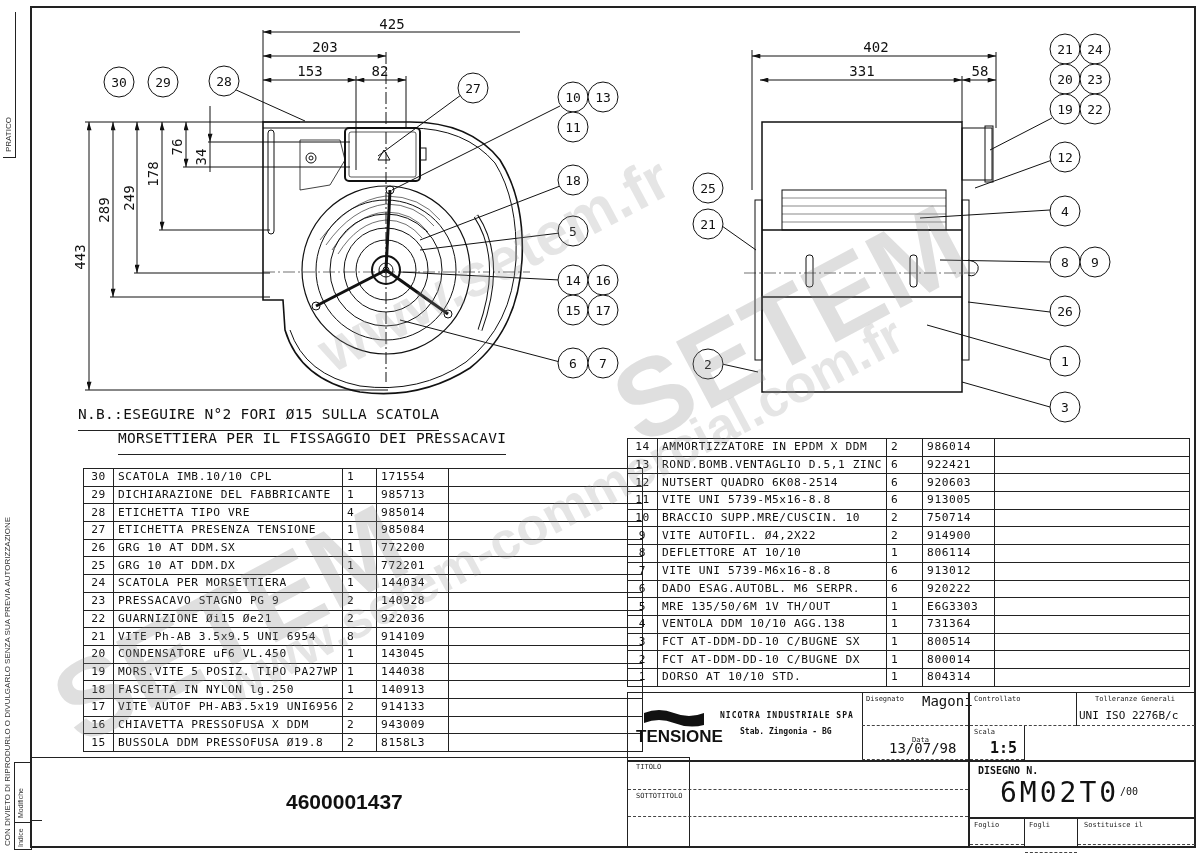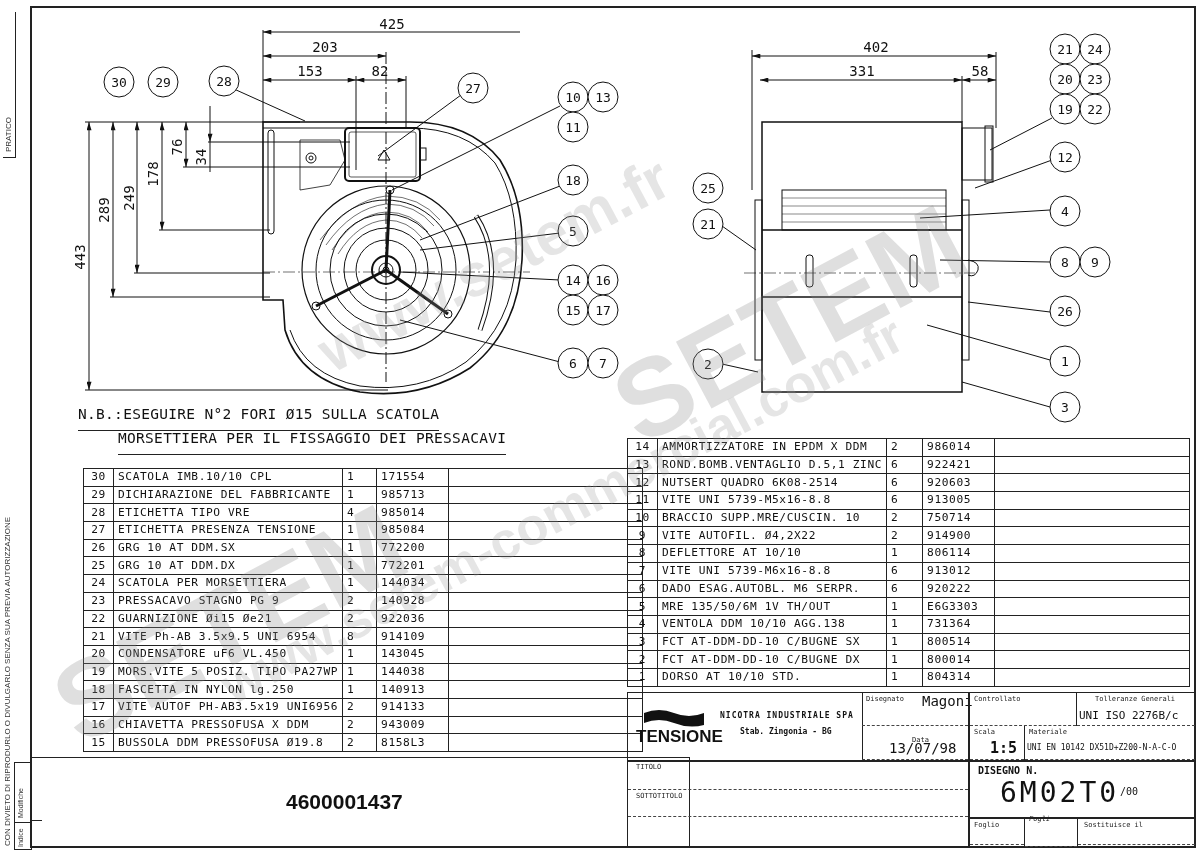--- a/index.html
+++ b/index.html
@@ -570,25 +570,20 @@
     <div class="tiny" style="left:18px; top:2px;">Tolleranze Generali</div>
     <div style="position:absolute; left:2px; top:16px; font-size:11px; white-space:nowrap;">UNI ISO 2276B/c</div>
     <div class="dash" style="left:0; right:0; bottom:0;"></div>
   </div>
   <div style="position:absolute; left:342px; top:33px; width:54px; height:34px;">
     <div class="tiny" style="left:4px; top:2px;">Scala</div>
     <div style="position:absolute; left:20px; top:13px; font-size:15px; font-weight:bold;">1:5</div>
     <div class="dash" style="left:0; right:0; bottom:0;"></div>
   </div>
   <div style="position:absolute; left:396px; top:33px; width:1px; height:34px; background:#222;"></div>
-  <div style="position:absolute; left:397px; top:33px; width:170px; height:34px; overflow:hidden;">
-    <div class="tiny" style="left:4px; top:2px;">Materiale</div>
-    <div style="position:absolute; left:2px; top:17px; font-size:8px; white-space:nowrap;">UNI EN 10142 DX51D+Z200-N-A-C-O</div>
-    <div class="dash" style="left:0; right:0; bottom:0;"></div>
-  </div>
   <div style="position:absolute; left:0; top:67px; width:100%; height:1.5px; background:#222;"></div>
 
   <div style="position:absolute; left:0; top:69px; width:340px; height:55px;">
     <div class="tiny" style="left:8px; top:1px;">TITOLO</div>
     <div class="dash" style="left:0; right:0; top:27px;"></div>
     <div class="tiny" style="left:8px; top:30px;">SOTTOTITOLO</div>
     <div class="dash" style="left:0; right:0; top:54px;"></div>
   </div>
   <div style="position:absolute; left:340px; top:67px; width:1.5px; height:87px; background:#222;"></div>
 
@@ -596,21 +591,21 @@
     <div style="position:absolute; left:8px; top:3px; font-size:10px; font-weight:bold;">DISEGNO N.</div>
     <div style="position:absolute; left:30px; top:14px; font-size:28px; letter-spacing:3px;">6M02T0</div>
     <div style="position:absolute; left:150px; top:24px; font-size:10px;">/00</div>
   </div>
   <div style="position:absolute; left:342px; top:124px; width:225px; height:1.5px; background:#222;"></div>
   <div style="position:absolute; left:342px; top:126px; width:54px; height:28px;">
     <div class="tiny" style="left:4px; top:2px;">Foglio</div>
     <div class="dash" style="left:0; right:0; bottom:2px;"></div>
   </div>
   <div style="position:absolute; left:396px; top:126px; width:1px; height:28px; background:#222;"></div>
-  <div style="position:absolute; left:397px; top:120px; width:52px; height:36px;font-style:italic;">
+  <div style="position:absolute; left:397px; top:126px; width:52px; height:36px;">
     <div class="tiny" style="left:4px; top:2px;">Fogli</div>
     <div class="dash" style="left:0; right:0; bottom:2px;"></div>
   </div>
   <div style="position:absolute; left:449px; top:126px; width:1px; height:28px; background:#222;"></div>
   <div style="position:absolute; left:450px; top:126px; width:117px; height:28px;">
     <div class="tiny" style="left:6px; top:2px;">Sostituisce il</div>
     <div class="dash" style="left:0; right:0; bottom:2px;"></div>
   </div>
 </div>
 

